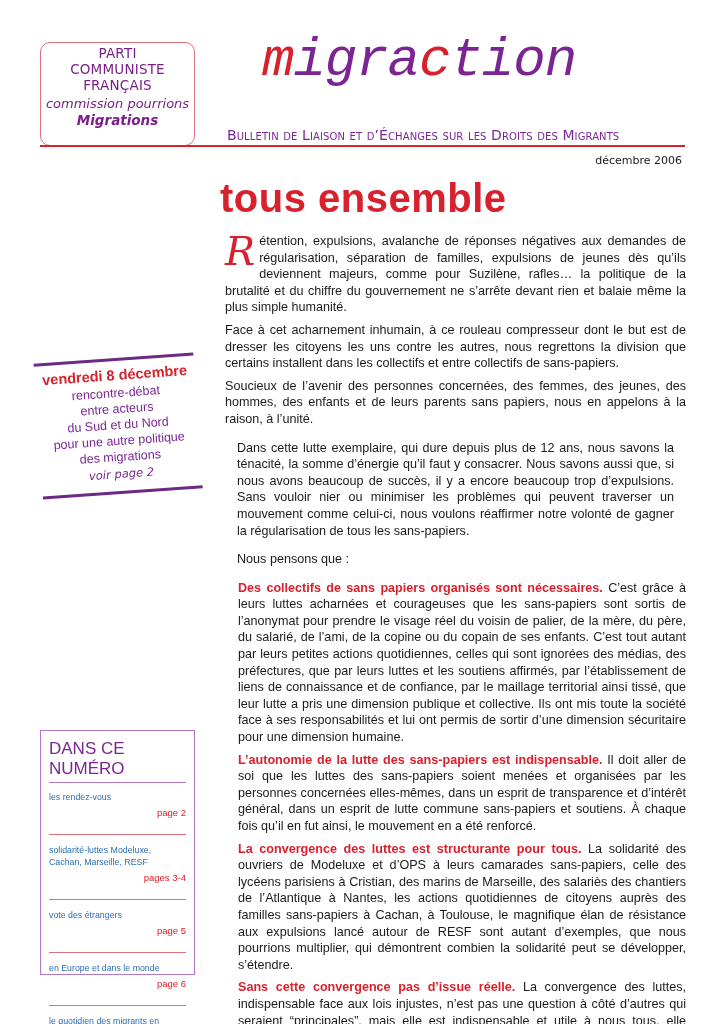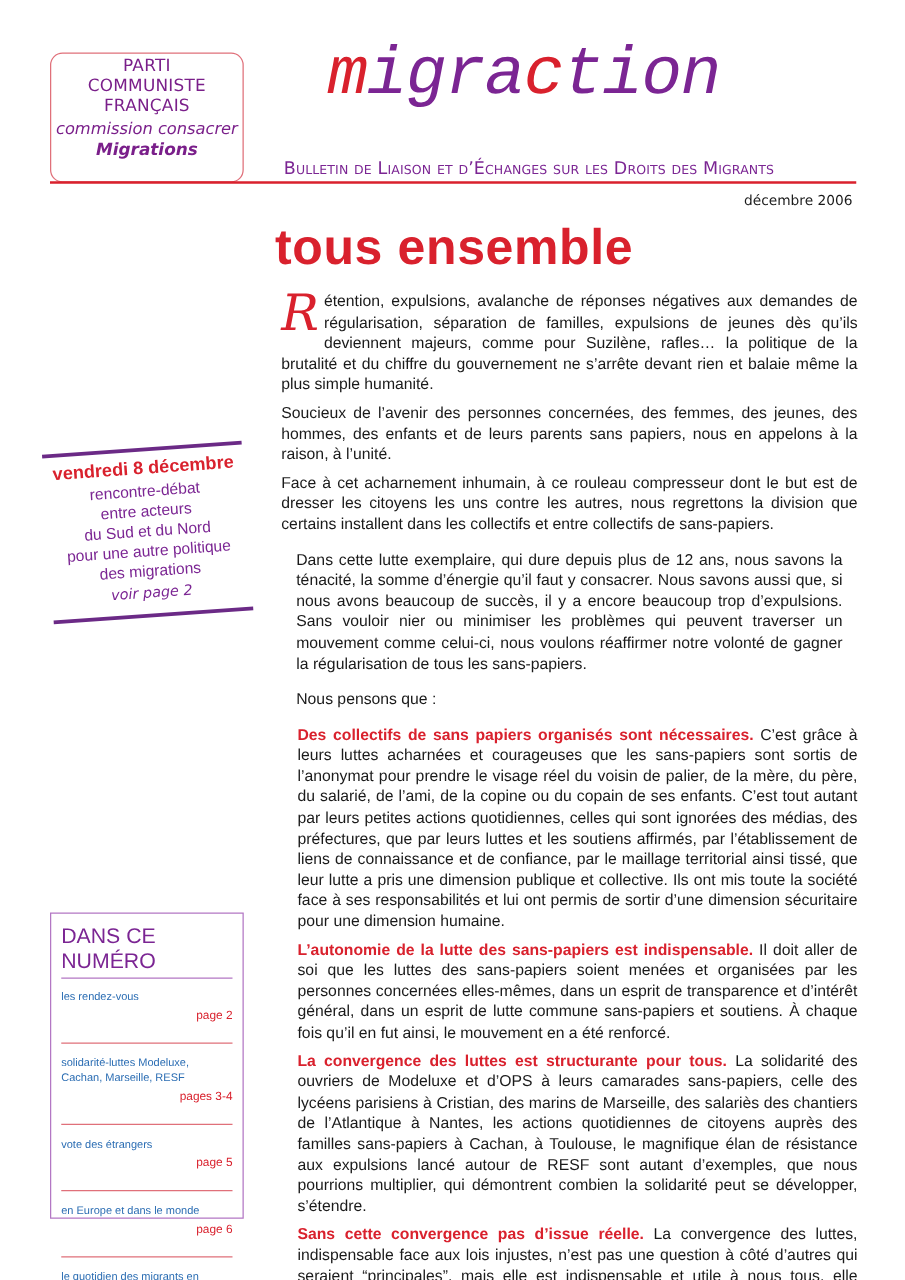--- a/index.html
+++ b/index.html
@@ -61,41 +61,41 @@
   .toc-item .page { text-align: right; color: #d9212d; font-size: 9.5px; margin-top: 4px; }
   .toc-item .title { display: block; }
 </style>
 </head>
 <body>
 
 <div class="pcf-box">
   <div class="pcf-line">PARTI</div>
   <div class="pcf-line">COMMUNISTE</div>
   <div class="pcf-line">FRANÇAIS</div>
-  <div class="pcf-comm">commission consacrer</div>
+  <div class="pcf-comm">commission pourrions</div>
   <div class="pcf-mig">Migrations</div>
 </div>
 
 <div class="logo">
   <span class="r">m</span><span class="p">igra</span><span class="r">c</span><span class="p">tion</span>
 </div>
 
 <div class="subtitle" style="font-variant: small-caps; font-size: 14px;">Bulletin de Liaison et d’Échanges sur les Droits des Migrants</div>
 <div class="rule-red"></div>
 <div class="issue-date">décembre 2006</div>
 
 <div class="headline">tous ensemble</div>
 
 <div class="article">
   <p>
     <span class="dropcap">R</span>
     <span>étention, expulsions, avalanche de réponses négatives aux demandes de régularisation, séparation de familles, expulsions de jeunes dès qu’ils deviennent majeurs, comme pour Suzilène, rafles… la politique de la brutalité et du chiffre du gouvernement ne s’arrête devant rien et balaie même la plus simple humanité.</span>
   </p>
+  <p>Face à cet acharnement inhumain, à ce rouleau compresseur dont le but est de dresser les citoyens les uns contre les autres, nous regrettons la division que certains installent dans les collectifs et entre collectifs de sans-papiers.</p>
   <p>Soucieux de l’avenir des personnes concernées, des femmes, des jeunes, des hommes, des enfants et de leurs parents sans papiers, nous en appelons à la raison, à l’unité.</p>
-  <p>Face à cet acharnement inhumain, à ce rouleau compresseur dont le but est de dresser les citoyens les uns contre les autres, nous regrettons la division que certains installent dans les collectifs et entre collectifs de sans-papiers.</p>
   <p class="tight">Dans cette lutte exemplaire, qui dure depuis plus de 12 ans, nous savons la ténacité, la somme d’énergie qu’il faut y consacrer. Nous savons aussi que, si nous avons beaucoup de succès, il y a encore beaucoup trop d’expulsions. Sans vouloir nier ou minimiser les problèmes qui peuvent traverser un mouvement comme celui-ci, nous voulons réaffirmer notre volonté de gagner la régularisation de tous les sans-papiers.</p>
   <p class="tight">Nous pensons que :</p>
 
   <p class="indent">
     <span class="lead">Des collectifs de sans papiers organisés sont nécessaires.</span><span> C’est grâce à leurs luttes acharnées et courageuses que les sans-papiers sont sortis de l’anonymat pour prendre le visage réel du voisin de palier, de la mère, du père, du salarié, de l’ami, de la copine ou du copain de ses enfants. C’est tout autant par leurs petites actions quotidiennes, celles qui sont ignorées des médias, des préfectures, que par leurs luttes et les soutiens affirmés, par l’établissement de liens de connaissance et de confiance, par le maillage territorial ainsi tissé, que leur lutte a pris une dimension publique et collective. Ils ont mis toute la société face à ses responsabilités et lui ont permis de sortir d’une dimension sécuritaire pour une dimension humaine.</span>
   </p>
   <p class="indent">
     <span class="lead">L’autonomie de la lutte des sans-papiers est indispensable.</span><span> Il doit aller de soi que les luttes des sans-papiers soient menées et organisées par les personnes concernées elles-mêmes, dans un esprit de transparence et d’intérêt général, dans un esprit de lutte commune sans-papiers et soutiens. À chaque fois qu’il en fut ainsi, le mouvement en a été renforcé.</span>
   </p>
   <p class="indent">

